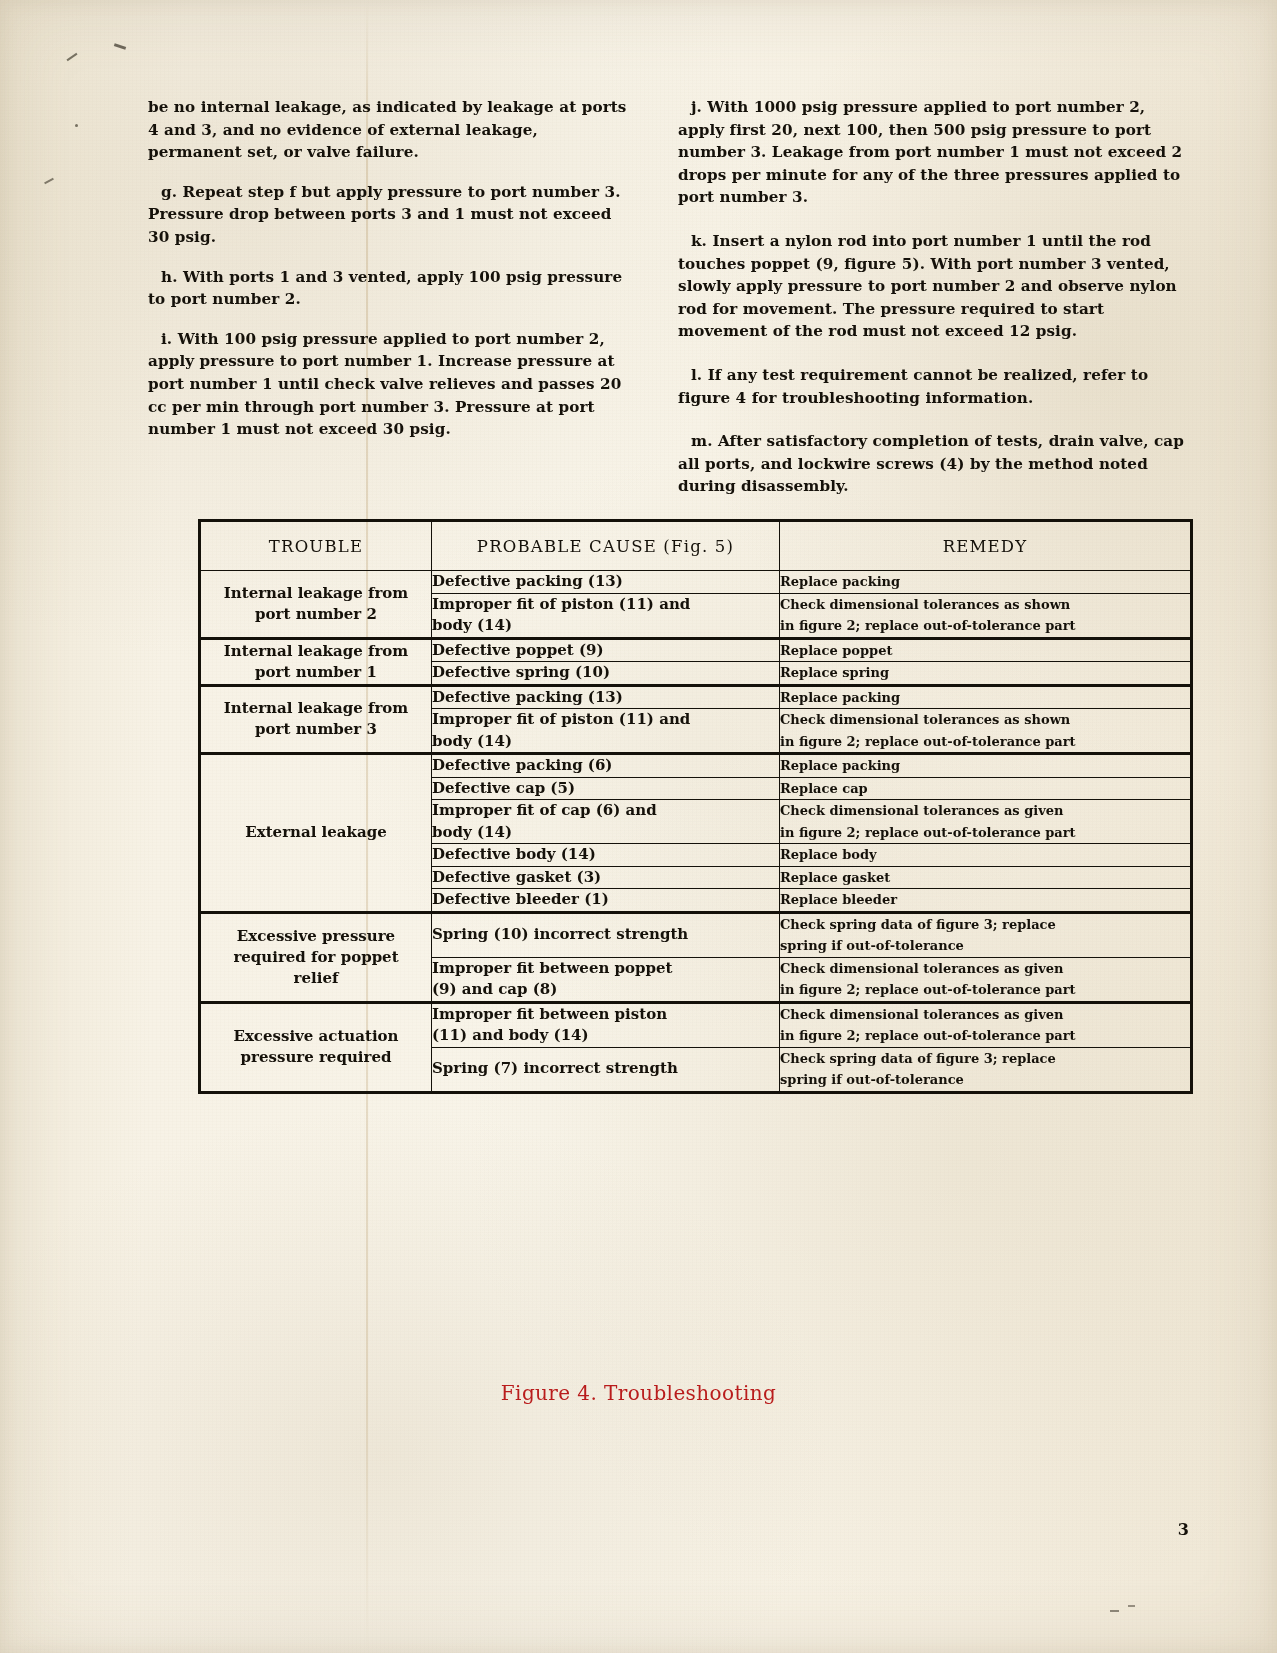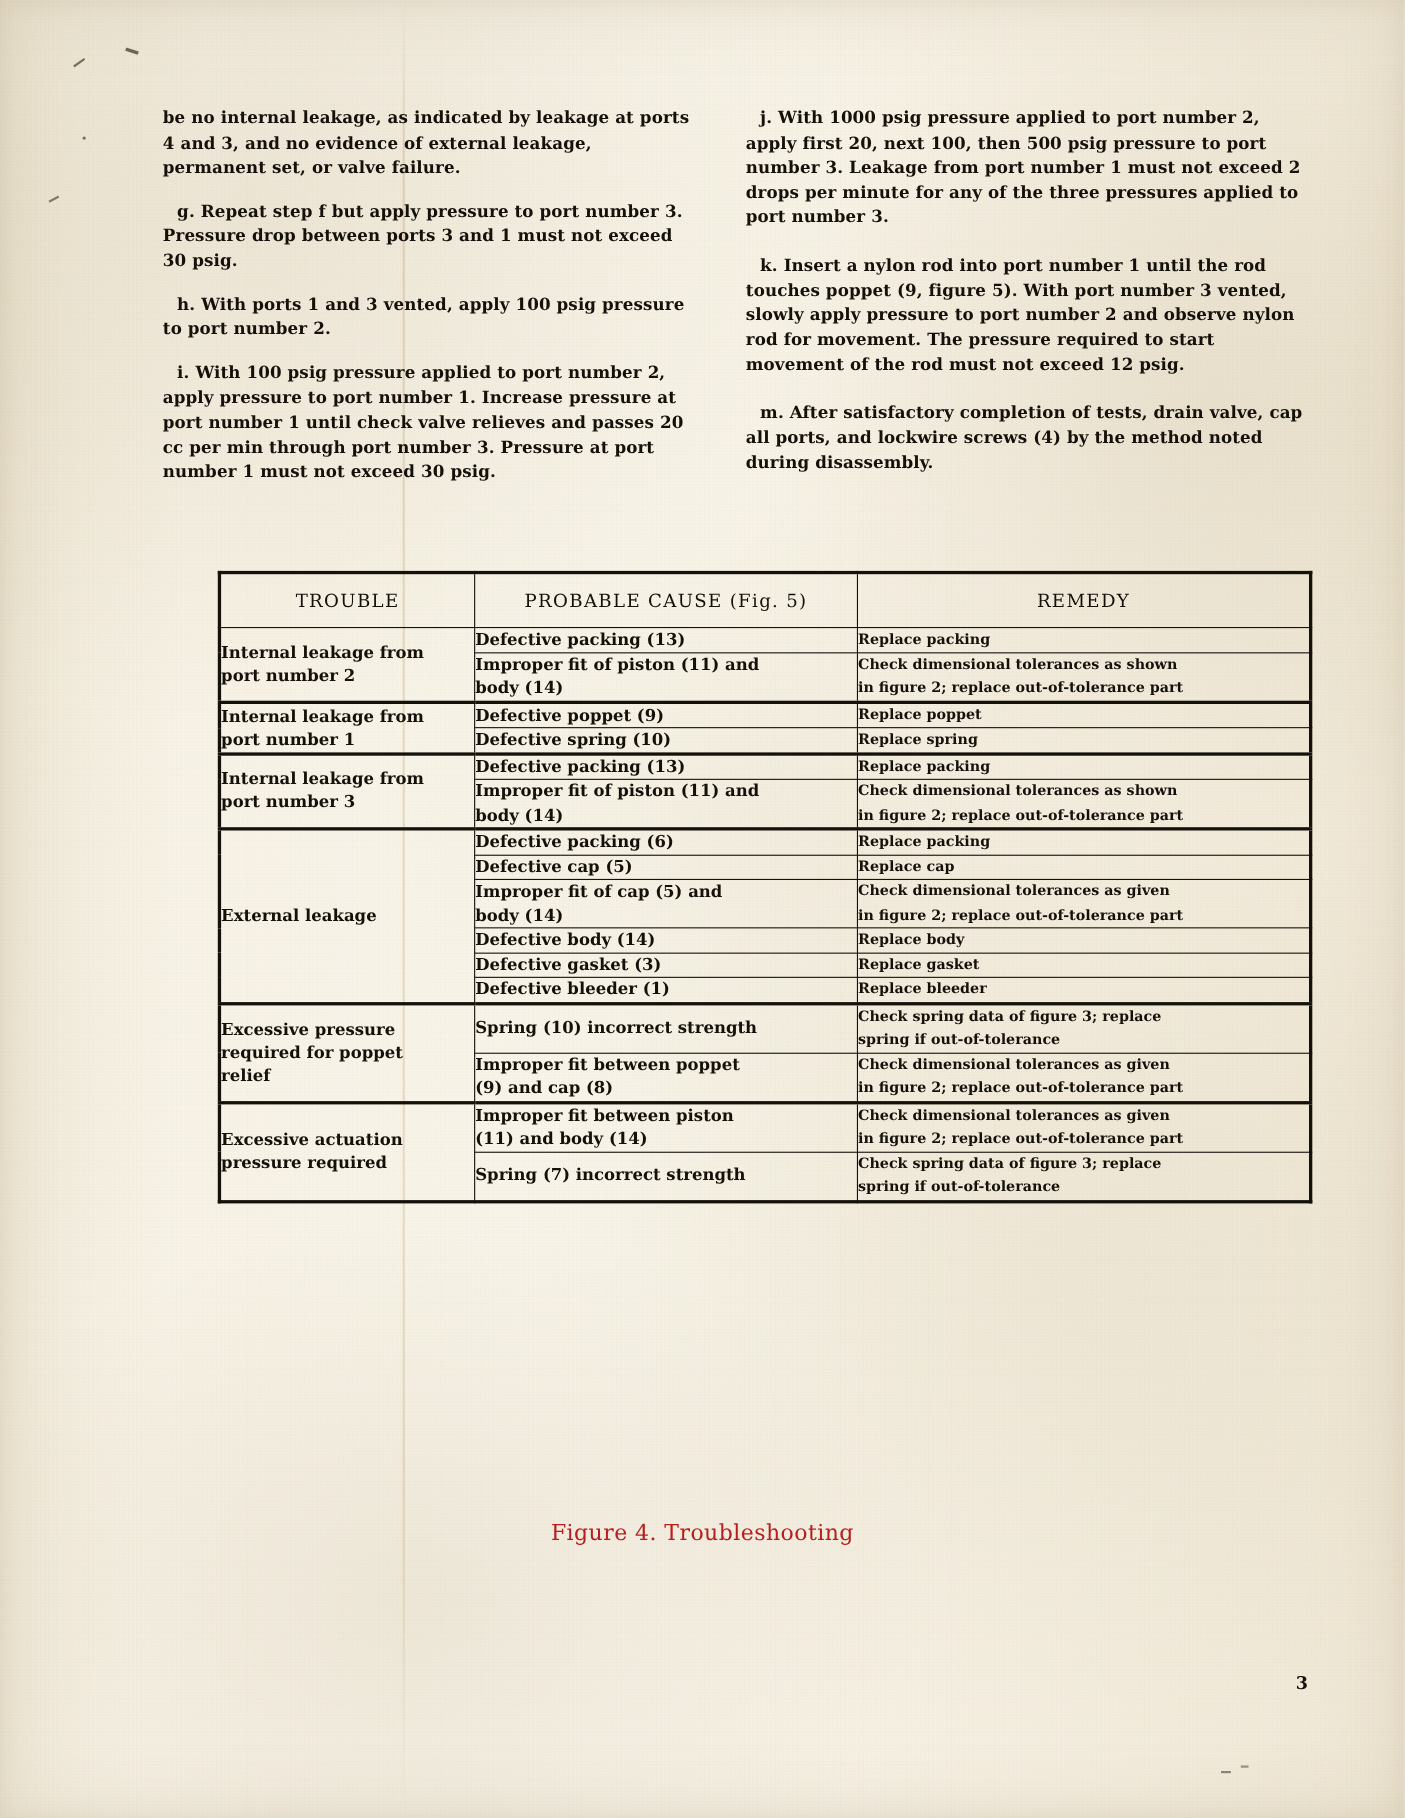--- a/index.html
+++ b/index.html
@@ -123,20 +123,21 @@
     height: 48px;
     border-bottom-width: 3px;
   }
   td.trouble {
     font-family: "DejaVu Serif", serif;
     font-weight: bold;
     font-size: 15px;
     line-height: 21px;
     padding: 0 0 0 22px;
     border-right-width: 2.4px;
+    text-align: center;
   }
   td.cause {
     font-family: "DejaVu Serif", serif;
     font-weight: bold;
     font-size: 15px;
     line-height: 21.5px;
     padding: 10px 10px 10px 22px;
   }
   td.remedy {
     font-family: "DejaVu Serif", serif;
@@ -199,20 +200,21 @@
     <div class="col left">
       <p class="para">be no internal leakage, as indicated by leakage at ports 4 and 3, and no evidence of external leakage, permanent set, or valve failure.</p>
       <p class="para indent">g.  Repeat step f but apply pressure to port number 3. Pressure drop between ports 3 and 1 must not exceed 30 psig.</p>
       <p class="para indent">h.  With ports 1 and 3 vented, apply 100 psig pressure to port number 2.</p>
       <p class="para indent">i.  With 100 psig pressure applied to port number 2, apply pressure to port number 1.  Increase pressure at port number 1 until check valve relieves and passes 20 cc per min through port number 3.  Pressure at port number 1 must not exceed 30 psig.</p>
     </div>
 
     <div class="col right">
       <p class="para indent gap-lg">j.  With 1000 psig pressure applied to port number 2, apply first 20, next 100, then 500 psig pressure to port number 3.  Leakage from port number 1 must not exceed 2 drops per minute for any of the three pressures applied to port number 3.</p>
       <p class="para indent gap-lg">k.  Insert a nylon rod into port number 1 until the rod touches poppet (9, figure 5).  With port number 3 vented, slowly apply pressure to port number 2 and observe nylon rod for movement.  The pressure required to start movement of the rod must not exceed 12 psig.</p>
+      <p class="para indent gap-lg">l.  If any test requirement cannot be realized, refer to figure 4 for troubleshooting information.</p>
       <p class="para indent">m. After satisfactory completion of tests, drain valve, cap all ports, and lockwire screws (4) by the method noted during disassembly.</p>
     </div>
 
   </div>
 
   <div class="tbl-wrap">
     <table class="ts">
       <colgroup>
         <col class="c1">
           <col class="c2">
@@ -304,21 +306,21 @@
           <tr>
             <td class="cause">
               <span class="cell-line">Defective cap (5)</span>
             </td>
             <td class="remedy">
               <span class="cell-line">Replace cap</span>
             </td>
           </tr>
           <tr>
             <td class="cause">
-              <span class="cell-line">Improper fit of cap (5) and</span>
+              <span class="cell-line">Improper fit of cap (6) and</span>
               <span class="cell-line">body (14)</span>
             </td>
             <td class="remedy">
               <span class="cell-line">Check dimensional tolerances as given</span>
               <span class="cell-line">in figure 2; replace out-of-tolerance part</span>
             </td>
           </tr>
           <tr>
             <td class="cause">
               <span class="cell-line">Defective body (14)</span>

